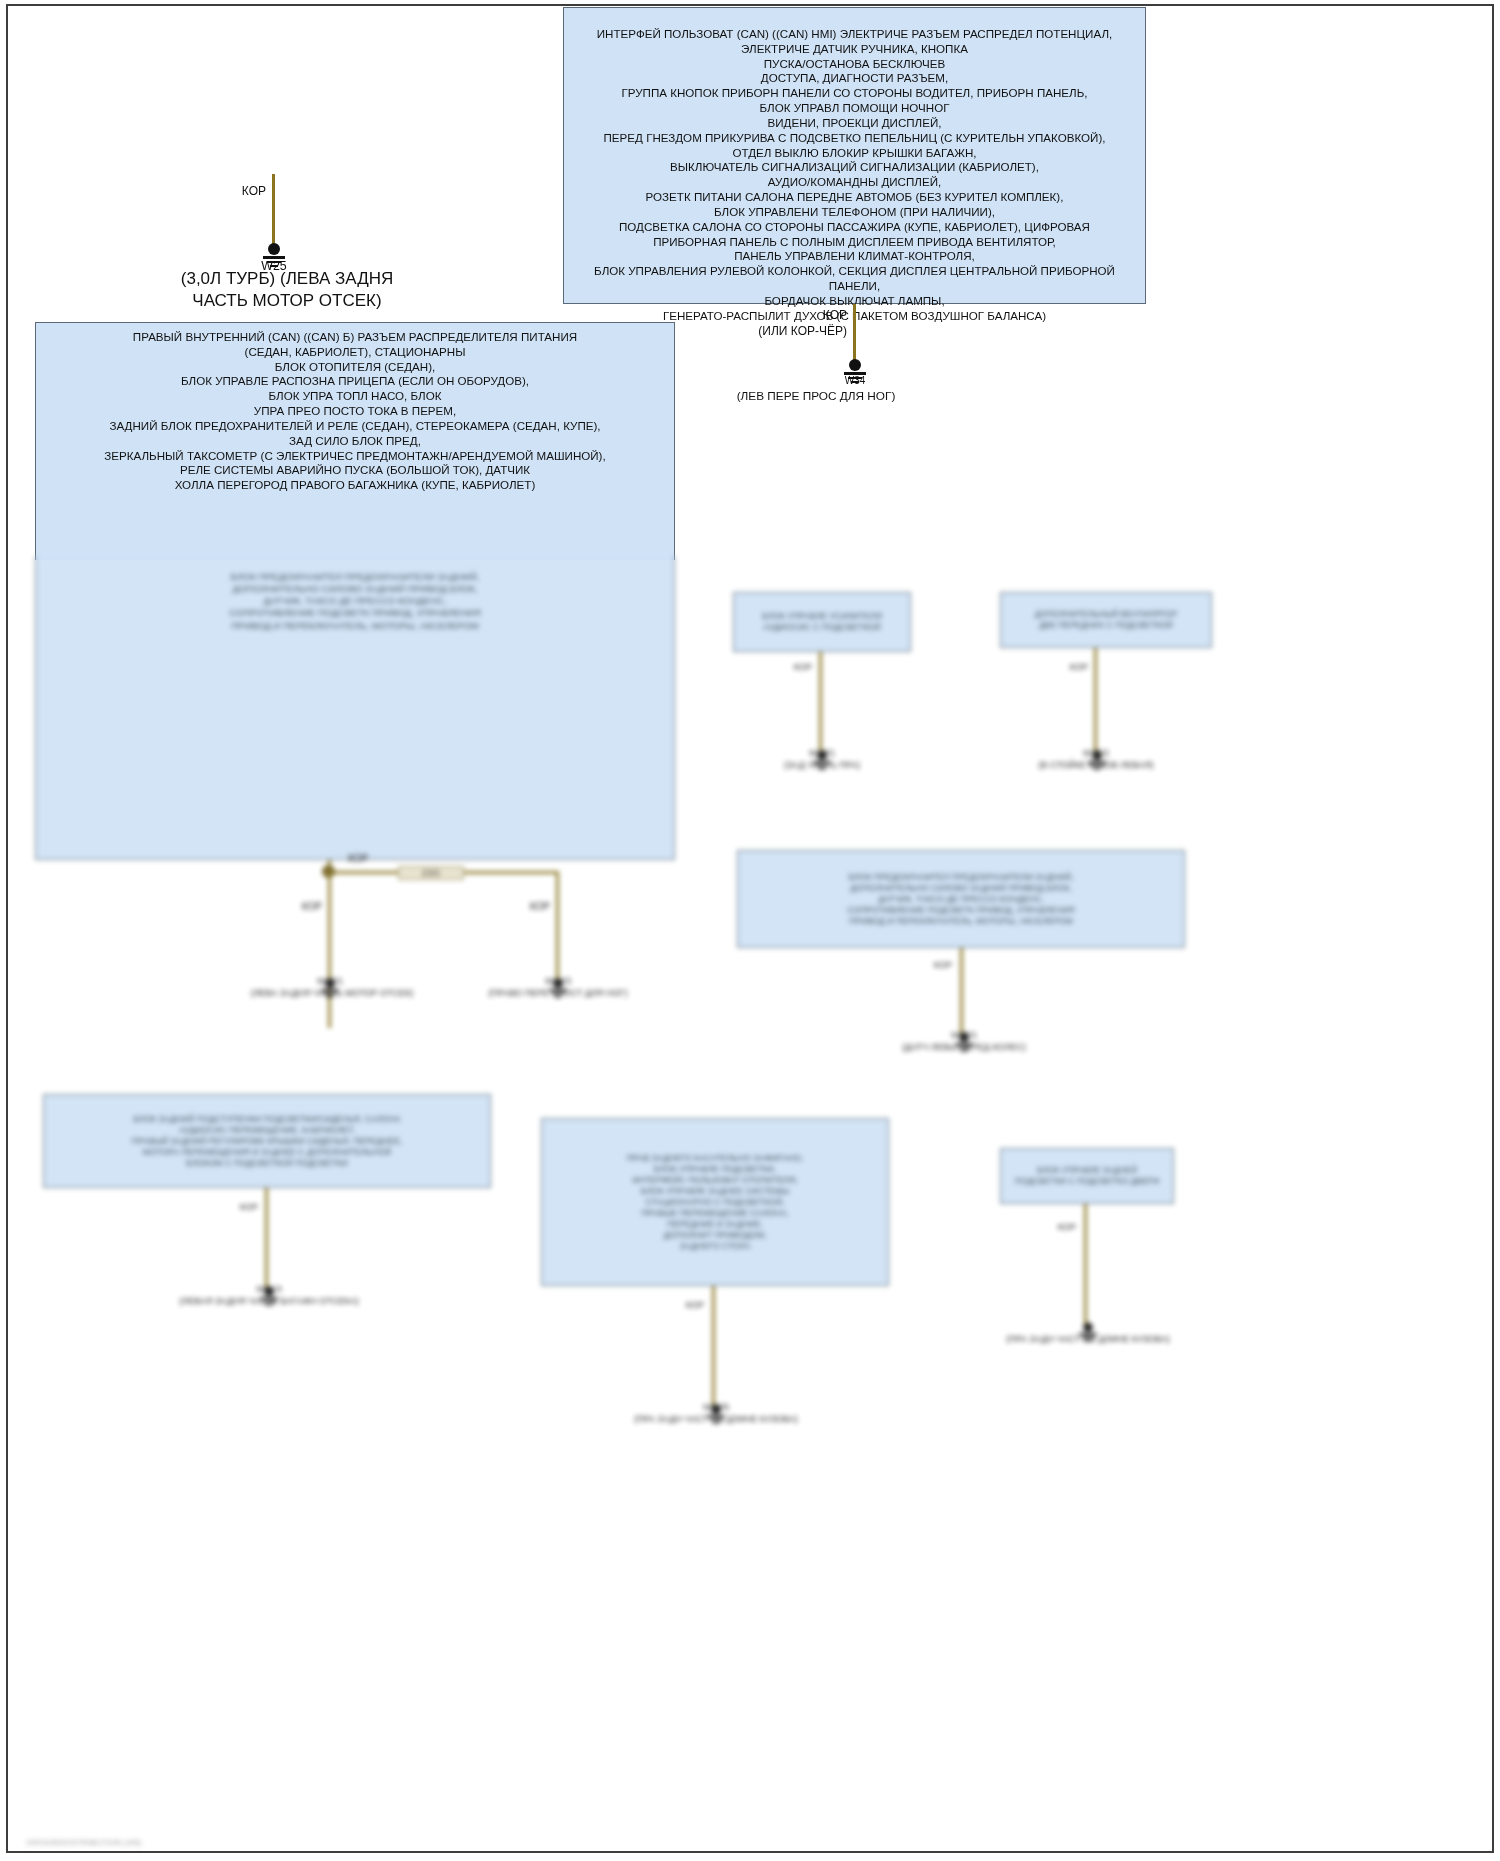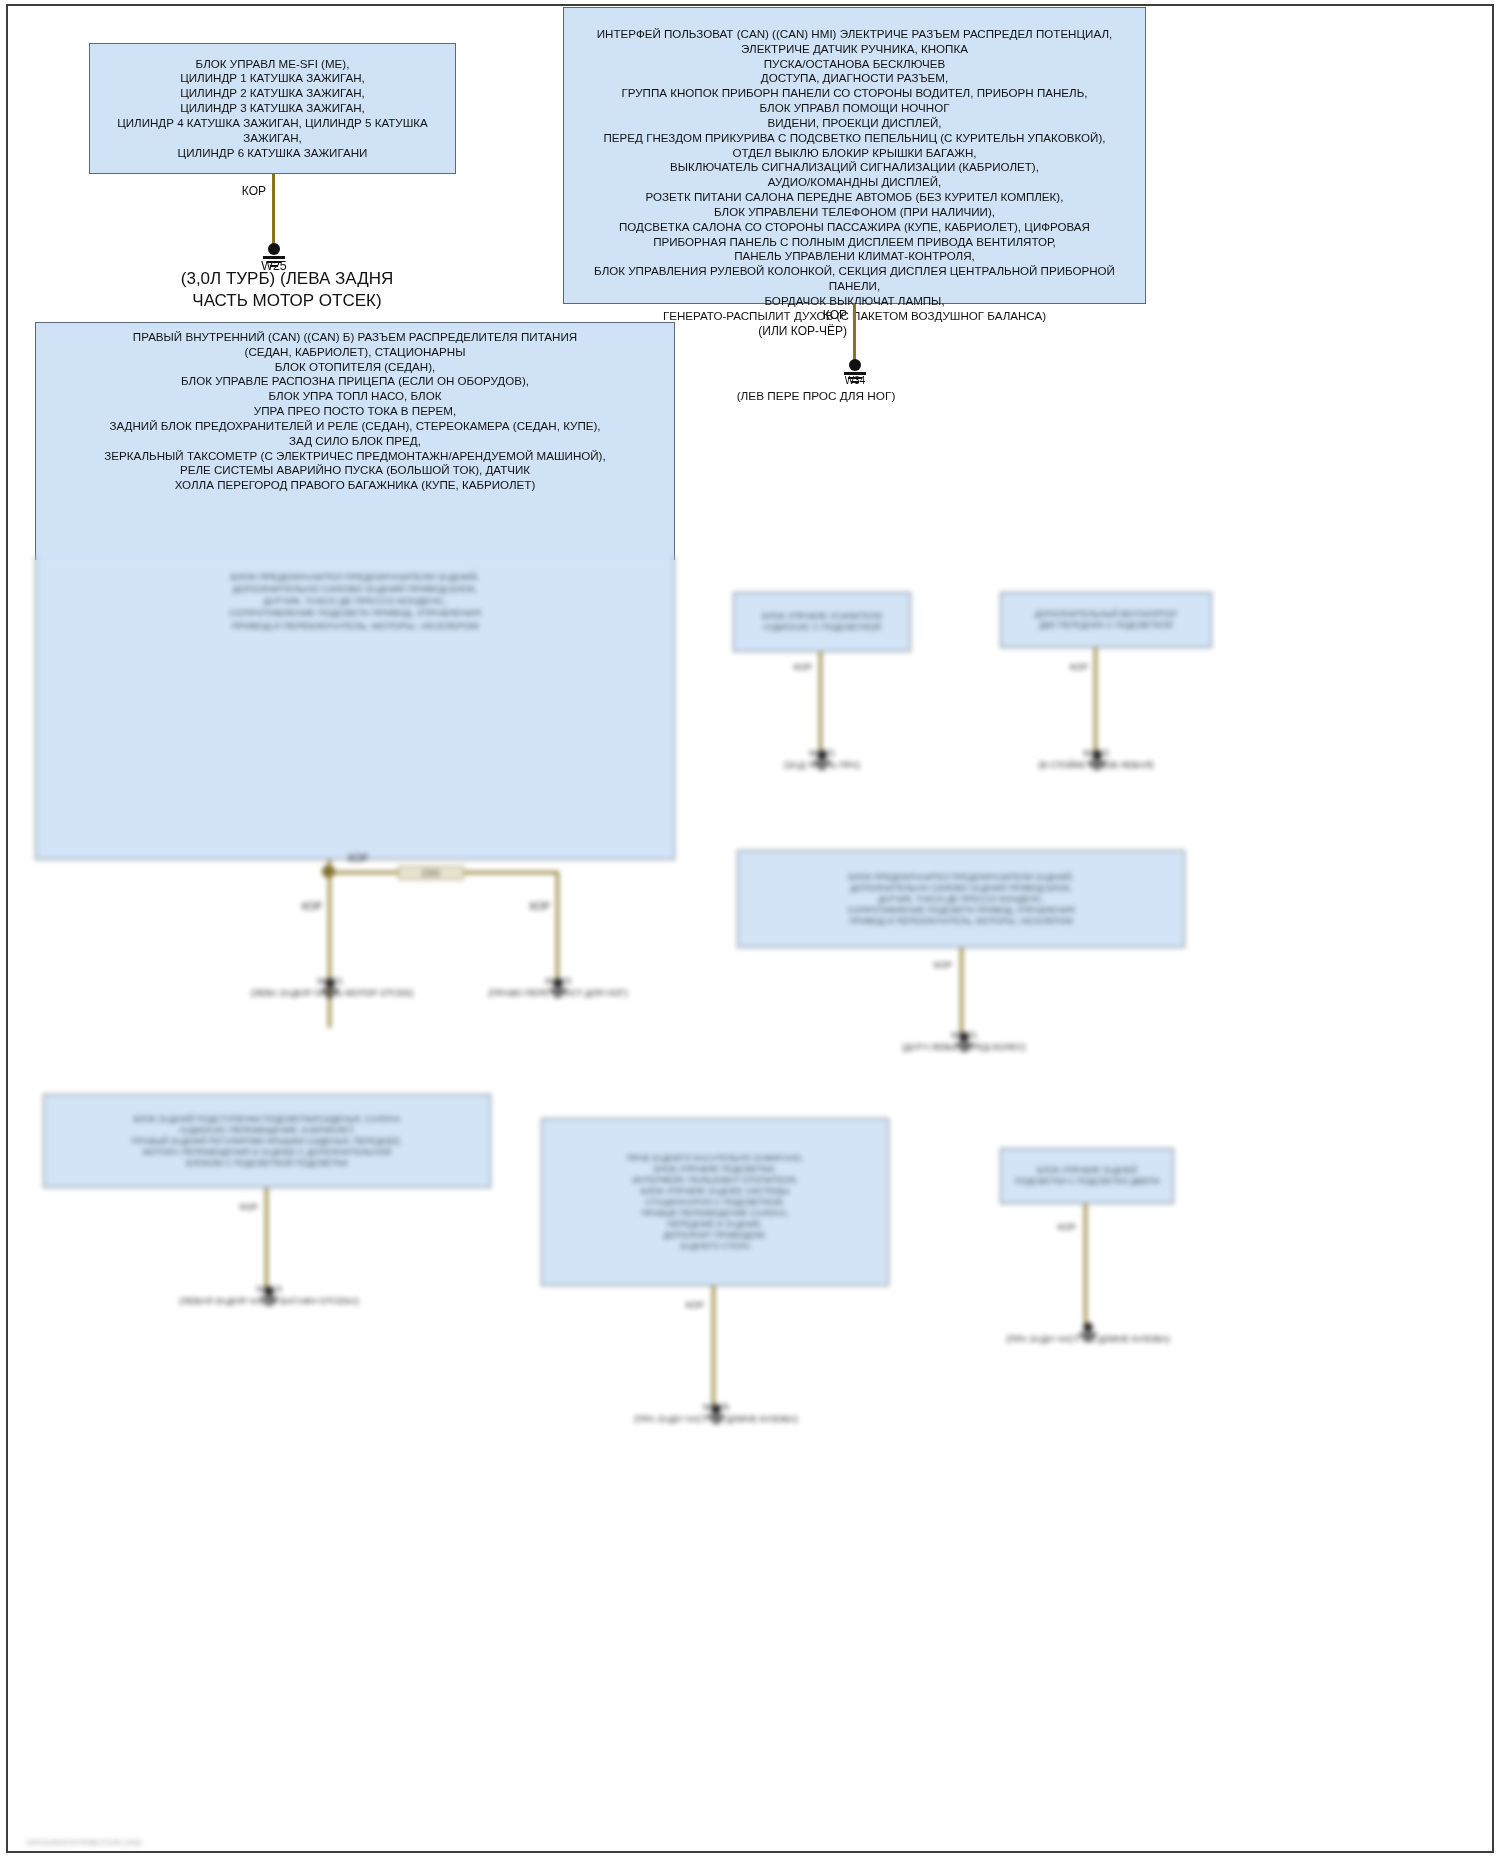--- a/index.html
+++ b/index.html
@@ -100,28 +100,20 @@
   }
 </style>
 </head>
 <body>
 
 <div id="page">
   <div id="sheet-frame"></div>
 
   <div class="layer-sharp">
 
-    <div class="node" style="left:89px;top:43px;width:367px;height:131px;font-size:11.6px;">
-      <span class="txt">БЛОК УПРАВЛ ME-SFI (ME),
-ЦИЛИНДР 1 КАТУШКА ЗАЖИГАН,
-ЦИЛИНДР 2 КАТУШКА ЗАЖИГАН,
-ЦИЛИНДР 3 КАТУШКА ЗАЖИГАН,
-ЦИЛИНДР 4 КАТУШКА ЗАЖИГАН, ЦИЛИНДР 5 КАТУШКА ЗАЖИГАН,
-ЦИЛИНДР 6 КАТУШКА ЗАЖИГАНИ</span>
-    </div>
 
     <div class="wire" style="left:272px;top:174px;height:73px;"></div>
     <div class="wire-label left" style="left:206px;top:184px;width:60px;font-size:12px;">КОР</div>
     <div class="gnd" style="left:257px;top:243px;">
       <div class="dot"></div>
         <div class="b1"></div>
         <div class="b2"></div>
         <div class="b3"></div>
     </div>
     <div class="gnd-label" style="left:174px;top:258px;width:200px;font-size:12.4px;">W25</div>

